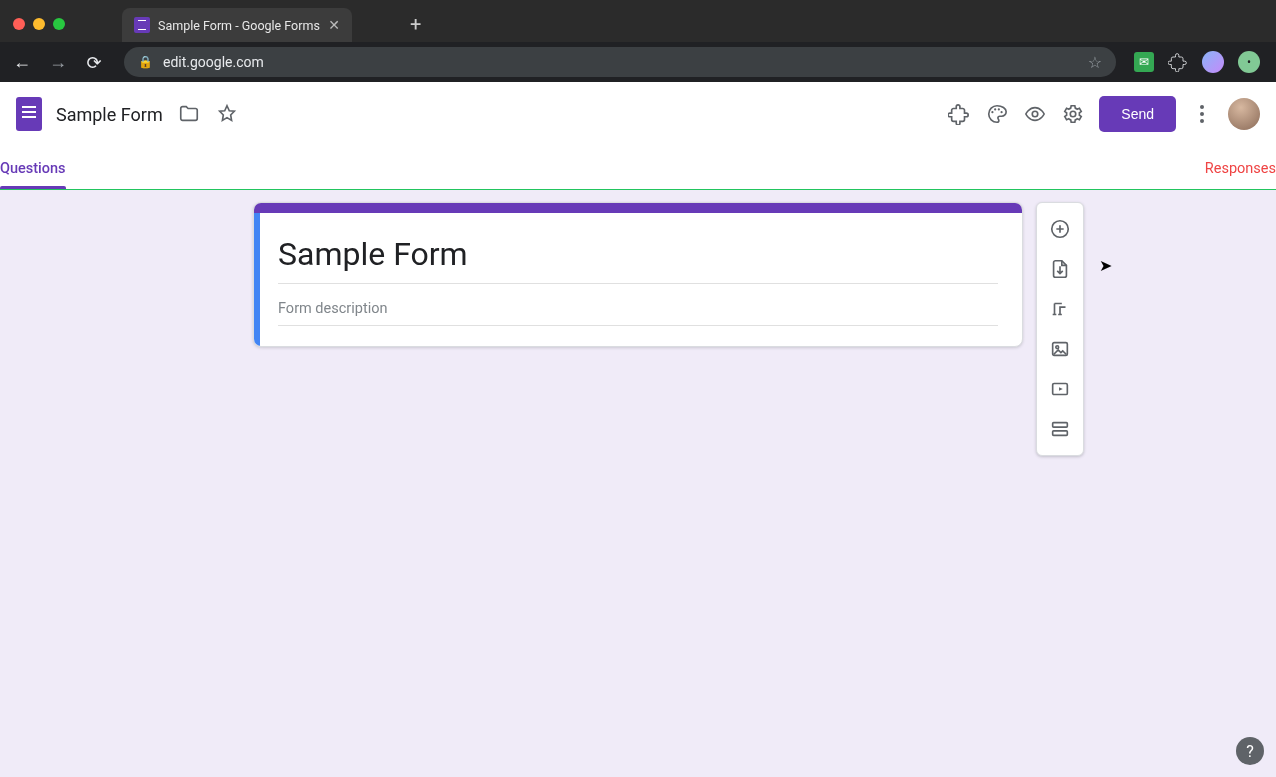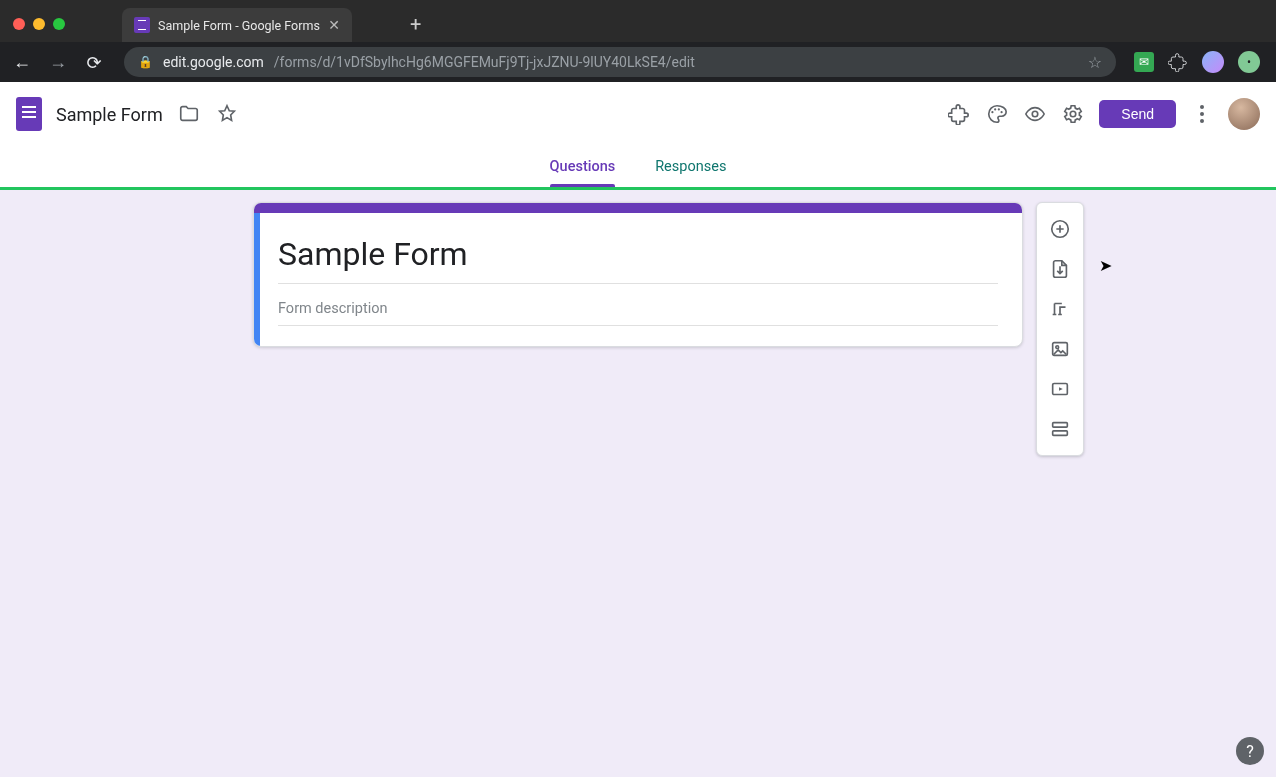--- a/index.html
+++ b/index.html
@@ -30,27 +30,27 @@
   .ext-icons .mail{width:20px;height:20px;border-radius:3px;background:#34a853;display:flex;align-items:center;justify-content:center;color:#fff;font-size:12px;}
   
   .app { background:#fff; }
   .app-header { height:64px; display:flex; align-items:center; padding:0 16px; gap:14px;}
   .forms-logo{width:26px;height:34px;background:#673ab7;border-radius:3px;position:relative;}
   .forms-logo::before{content:"";position:absolute;left:6px;top:9px;width:14px;height:2px;background:#fff;box-shadow:0 5px 0 #fff,0 10px 0 #fff;}
   .doc-title{font-size:18px;color:#202124;}
   .hdr-ic{width:24px;height:24px;display:flex;align-items:center;justify-content:center;color:#5f6368;cursor:pointer;}
   .hdr-ic svg{width:22px;height:22px;fill:none;stroke:#5f6368;stroke-width:1.8;}
   .spacer{flex:1;}
-  .send-btn{background:#673ab7;color:#fff;border:none;height:28px;padding:6px 22px;border-radius:5px;font-size:14px;font-weight:500;cursor:pointer;}
+  .send-btn{background:#673ab7;color:#fff;border:none;height:36px;padding:6px 22px;border-radius:5px;font-size:14px;font-weight:500;cursor:pointer;}
   .app-avatar{width:32px;height:32px;border-radius:50%;background:radial-gradient(circle at 40% 30%,#d7b8a0,#8a6a57);}
   .more-v{display:flex;flex-direction:column;gap:3px;}
   .more-v span{width:4px;height:4px;border-radius:50%;background:#5f6368;}
   
-  .tabrow{height:44px;display:flex;justify-content:center;align-items:flex-end;gap:40px;border-bottom:3px solid #22c55e;}
-  .tabitem{font-size:14.5px;color:#0f766e;padding-bottom:12px;cursor:pointer;position:relative;}
+  .tabrow{height:44px;display:flex;justify-content:space-between;align-items:flex-end;gap:40px;border-bottom:1px solid #22c55e;}
+  .tabitem{font-size:14.5px;color:#ef4444;padding-bottom:12px;cursor:pointer;position:relative;}
   .tabitem.active{color:#673ab7;font-weight:500;}
   .tabitem.active::after{content:"";position:absolute;left:0;right:0;bottom:0;height:3px;background:#673ab7;border-radius:2px 2px 0 0;}
   
   .canvas{background:#f0ebf8;height:calc(777px - 42px - 40px - 64px - 44px);position:relative;padding-top:12px;}
   .form-card{width:770px;margin:0 auto;background:#fff;border-radius:8px;box-shadow:0 1px 3px rgba(60,64,67,.2);position:relative;overflow:hidden;border:1px solid #dadce0;}
   .form-card .topbar{height:10px;background:#673ab7;}
   .form-card .leftbar{position:absolute;left:0;top:10px;bottom:0;width:6px;background:#4285f4;}
   .form-card .inner{padding:22px 24px 20px 24px;}
   .form-title{font-size:32px;color:#202124;font-weight:400;border-bottom:1px solid #e0e0e0;padding-bottom:10px;margin-bottom:12px;outline:none;}
   .form-desc{font-size:14.5px;color:#80868b;border-bottom:1px solid #e0e0e0;padding:4px 0 8px 0;outline:none;}
@@ -81,21 +81,20 @@
   <div class="newtab">+</div>
 </div>
 
 <div class="toolbar">
   <div class="navbtn active">←</div>
   <div class="navbtn">→</div>
   <div class="navbtn active">⟳</div>
   <div class="omni">
     <span class="lock">🔒</span>
     <span>edit.google.com</span>
-      <span class="url-dim">/forms/d/1vDfSbylhcHg6MGGFEMuFj9Tj-jxJZNU-9lUY40LkSE4/edit</span>
     <span class="star">☆</span>
   </div>
   <div class="ext-icons">
     <div class="mail">✉</div>
     <div class="ic">
       <svg viewBox="0 0 24 24">
           <path d="M20 11h-2V8a2 2 0 0 0-2-2h-3V4a2 2 0 1 0-4 0v2H6a2 2 0 0 0-2 2v3H2a2 2 0 1 0 0 4h2v3a2 2 0 0 0 2 2h3v2a2 2 0 1 0 4 0v-2h3a2 2 0 0 0 2-2v-3h2a2 2 0 1 0 0-4z" stroke="#e8eaed" fill="none"></path>
         </svg>
     </div>
     <div class="avatar"></div>

